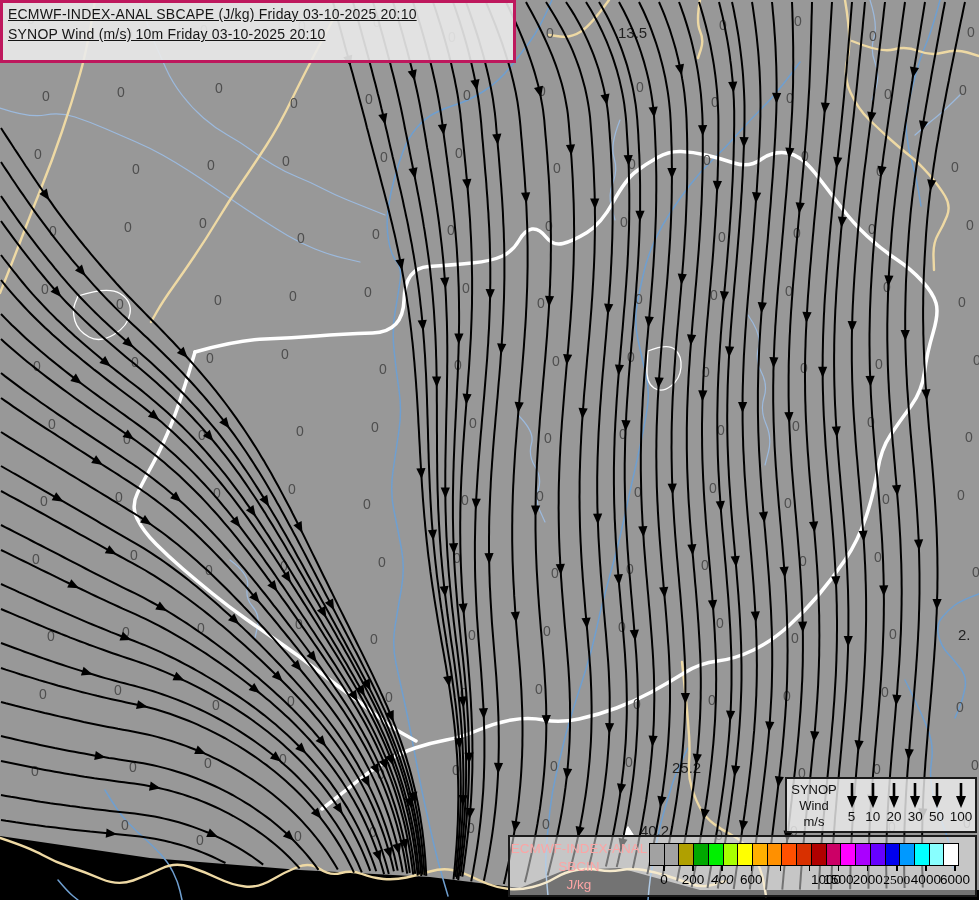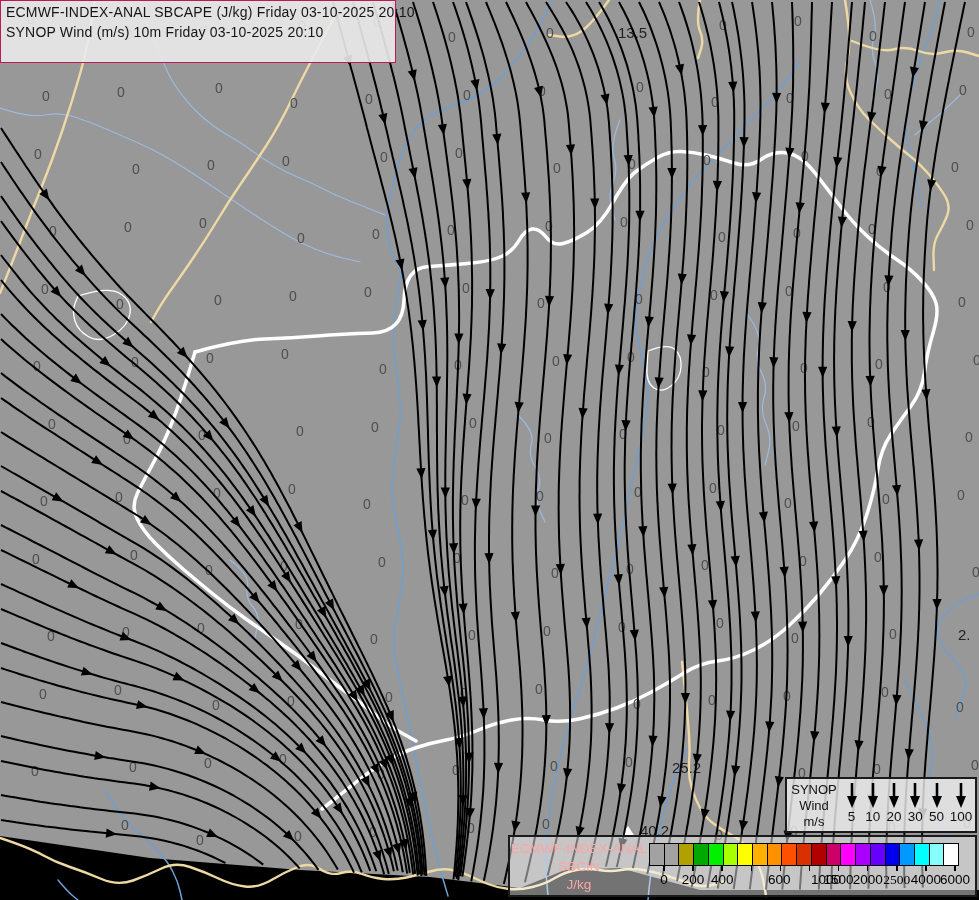--- a/index.html
+++ b/index.html
@@ -1,21 +1,21 @@
 <!DOCTYPE html>
 <html><head>
 <meta charset="utf-8">
 <style>
   html,body{margin:0;padding:0;background:#000;}
   body{width:979px;height:900px;overflow:hidden;}
   .canvas{position:relative;width:979px;height:900px;background:#000;font-family:"Liberation Sans",sans-serif;}
   #map-svg{position:absolute;left:0;top:0;}
-  .title-box{position:absolute;left:0;top:0;width:396px;height:63px;background:rgba(234,234,234,0.9);
-    border:1px solid #be185d;box-sizing:border-box;padding:1px 0 0 5px;color:#151515;
-    font-size:14px;line-height:20px;letter-spacing:0.2px;white-space:nowrap;}
+  .title-box{position:absolute;left:0;top:0;width:516px;height:63px;background:rgba(234,234,234,0.9);
+    border:3px solid #be185d;box-sizing:border-box;padding:1px 0 0 5px;color:#151515;
+    font-size:14px;line-height:20px;letter-spacing:0.2px;white-space:nowrap;text-decoration:underline;}
   .wind-legend{position:absolute;left:785px;top:777px;width:192px;height:56px;background:rgba(240,240,240,0.8);
     border:2px solid #1a1a1a;box-sizing:border-box;display:flex;}
   .wl-title{width:54px;padding-top:3px;text-align:center;font-size:13px;line-height:16px;color:#111;}
   .wl-arrows{flex:1;display:flex;justify-content:space-around;padding-top:2px;}
   .wl-cell{display:flex;flex-direction:column;align-items:center;font-size:13.5px;color:#111;}
   .cape-legend{position:absolute;left:508px;top:835px;width:469px;height:62px;background:rgba(255,255,255,0.45);
     border:2px solid #1a1a1a;box-sizing:border-box;}
   .cl-title{position:absolute;left:0;top:3px;width:138px;text-align:center;font-size:13.5px;line-height:18px;color:#fca5a5;}
   .cl-bar{position:absolute;left:139px;top:6px;width:310px;height:23px;display:flex;}
   .cl-bar .sw{flex:1;border:1px solid #000;margin-left:-1px;}
@@ -568,23 +568,23 @@
         <div class="sw" style="background: rgb(0, 255, 255);"></div>
         <div class="sw" style="background: rgb(136, 255, 255);"></div>
         <div class="sw" style="background: rgb(255, 255, 255);"></div>
       </div>
     <div class="cl-ticks" id="cape-ticks">
         <div class="tick" style="left: 14.25px;"></div>
         <div class="tick-label" style="left: -8px;">0</div>
         <div class="tick" style="left: 43.35px;"></div>
         <div class="tick-label" style="left: 21.1px;">200</div>
         <div class="tick" style="left: 72.45px;"></div>
-        <div class="tick-label" style="left: 50.2px;">400</div>
+        <div class="tick-label" style="left: 50.2px; font-style: italic;">400</div>
         <div class="tick" style="left: 101.55px;"></div>
-        <div class="tick-label" style="left: 79.3px; margin-left: 28px;">600</div>
+        <div class="tick-label" style="left: 79.3px;">600</div>
         <div class="tick" style="left: 130.65px;"></div>
         <div class="tick-label" style="left: 108.4px; margin-top: 40px;">800</div>
         <div class="tick" style="left: 159.75px;"></div>
         <div class="tick-label" style="left: 154px;">1000</div>
         <div class="tick" style="left: 188.85px;"></div>
         <div class="tick-label" style="left: 166.6px;">1500</div>
         <div class="tick" style="left: 217.95px;"></div>
         <div class="tick-label" style="left: 195.7px;">2000</div>
         <div class="tick" style="left: 247.05px;"></div>
         <div class="tick-label" style="left: 224.8px; font-family: Liberation Serif, serif;">2500</div>

